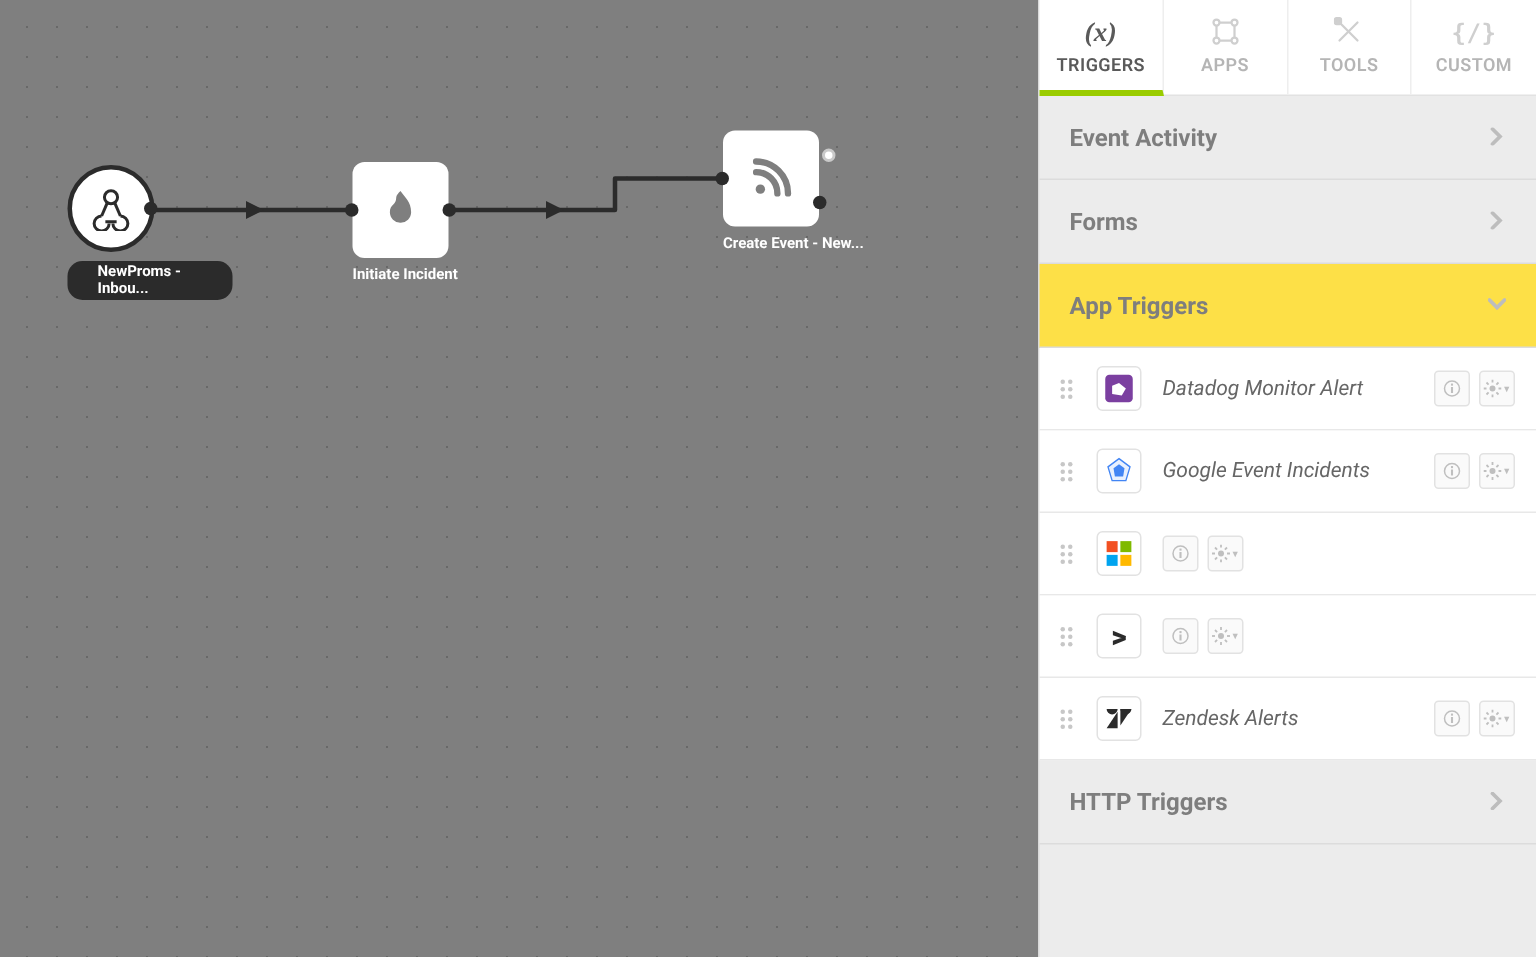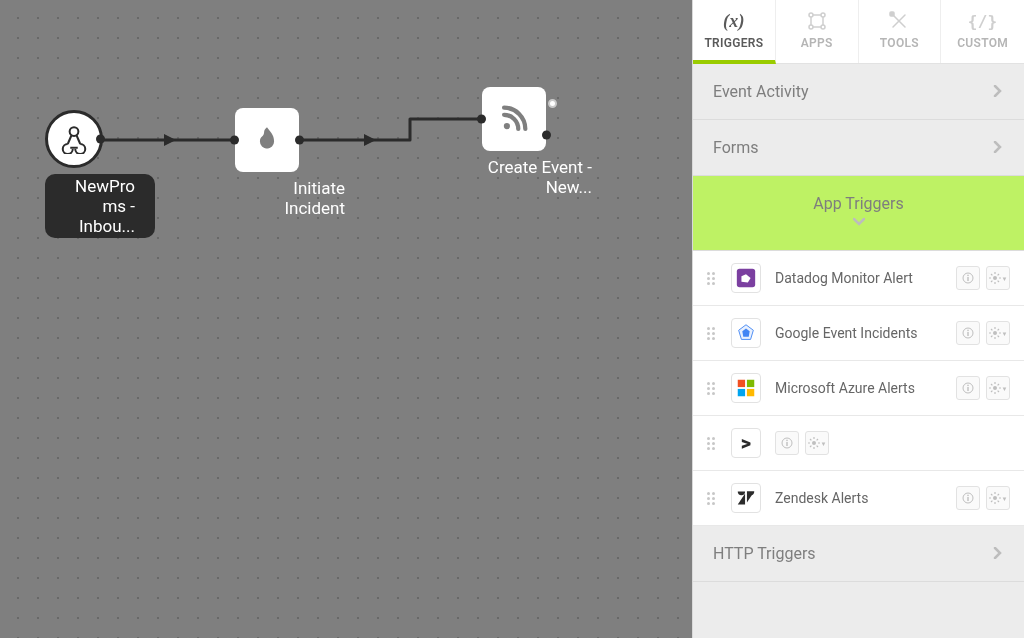--- a/index.html
+++ b/index.html
@@ -27,43 +27,43 @@
   .tab:last-child { border-right: none; }
   .tab .tab-icon { height: 22px; display:flex; align-items:center; justify-content:center; margin-bottom:4px; }
   .tab.active { color: #5a5a5a; border-bottom: 4px solid #9acc00; margin-bottom:-1px; }
   .tab.active .tab-icon svg path, .tab.active .tab-icon span { color:#5a5a5a; }
   
   .category {
     display: flex; align-items: center; justify-content: space-between;
     padding: 18px 20px 18px 20px;
     background: #ececec;
     border-bottom: 1px solid #dcdcdc;
-    color: #7e7e7e; font-weight: 400; font-size: 16px; cursor: pointer;
+    color: #7e7e7e; font-weight: 700; font-size: 16px; cursor: pointer;
   }
   .category .chev { color: #bdbdbd; }
-  .category.open { background: #bef264; flex-direction: column; }
+  .category.open { background: #fde047; }
   
   .trigger-row {
     display: flex; align-items: center; gap: 14px;
     padding: 12px 14px;
     background: #fff;
     border-bottom: 1px solid #e8e8e8;
   }
   .drag-handle { width: 10px; color:#c7c7c7; display:flex; flex-direction:column; gap:2px; cursor:grab; }
   .drag-handle span { display:flex; gap:2px; }
   .drag-dot { width:3px; height:3px; background:#c7c7c7; border-radius:50%; }
   .app-icon { width: 30px; height:30px; display:flex; align-items:center; justify-content:center; border:1px solid #e2e2e2; border-radius:4px; background:#fff; }
-  .trigger-label { flex:1 1 auto; color:#666; font-size:14px; }
+  .trigger-label { flex:1 1 auto; color:#666; font-size:14px;font-style:italic; }
   .row-actions { display:flex; gap:6px; }
   .row-actions .btn {
     width:24px; height:24px; border:1px solid #e2e2e2; border-radius:3px; background:#fafafa;
     display:flex; align-items:center; justify-content:center; color:#bfbfbf; cursor:pointer;
   }
   
-  .node { position:absolute; text-align:right; color:#fff; font-size:17px; font-weight:400; }
+  .node { position:absolute; text-align:left; color:#fff; font-size:10px; font-weight:700; }
   .node-circle { width:58px; height:58px; border-radius:50%; background:#fff; border:3px solid #2b2b2b; display:flex; align-items:center; justify-content:center; position:relative; }
   .node-square { width:64px; height:64px; border-radius:8px; background:#fff; display:flex; align-items:center; justify-content:center; position:relative; }
   .port { position:absolute; width:9px; height:9px; background:#2b2b2b; border-radius:50%; }
   .port-right { right:-5px; top:50%; transform:translateY(-50%); }
   .port-left { left:-5px; top:50%; transform:translateY(-50%); }
   .port-hollow-right { right:-11px; top:18%; width:9px; height:9px; background:#fff; border:2px solid #c9c9c9; border-radius:50%; }
   .node-label { margin-top:6px; max-width:110px; word-wrap:break-word; }
   .node-label.badge { background:#2b2b2b; color:#fff; border-radius:10px; padding:2px 20px; display:inline-block; }
   svg.wires { position:absolute; left:0; top:0; pointer-events:none; }
 </style>
@@ -312,21 +312,20 @@
           </span>
       </div>
       <div class="app-icon">
         <svg width="22" height="22" viewBox="0 0 24 24">
             <rect x="3" y="3" width="8" height="8" fill="#f25022"></rect>
             <rect x="13" y="3" width="8" height="8" fill="#7fba00"></rect>
             <rect x="3" y="13" width="8" height="8" fill="#00a4ef"></rect>
             <rect x="13" y="13" width="8" height="8" fill="#ffb900"></rect>
           </svg>
       </div>
-      <div class="trigger-label">Microsoft Azure Alerts</div>
       <div class="row-actions">
         <div class="btn">
             <svg width="12" height="12" viewBox="0 0 12 12">
               <circle cx="6" cy="6" r="5" stroke="#bfbfbf" fill="none"></circle>
               <rect x="5.3" y="5" width="1.4" height="4" fill="#bfbfbf"></rect>
               <rect x="5.3" y="2.7" width="1.4" height="1.4" fill="#bfbfbf"></rect>
             </svg>
           </div>
         <div class="btn">
             <svg width="12" height="12" viewBox="0 0 12 12">

